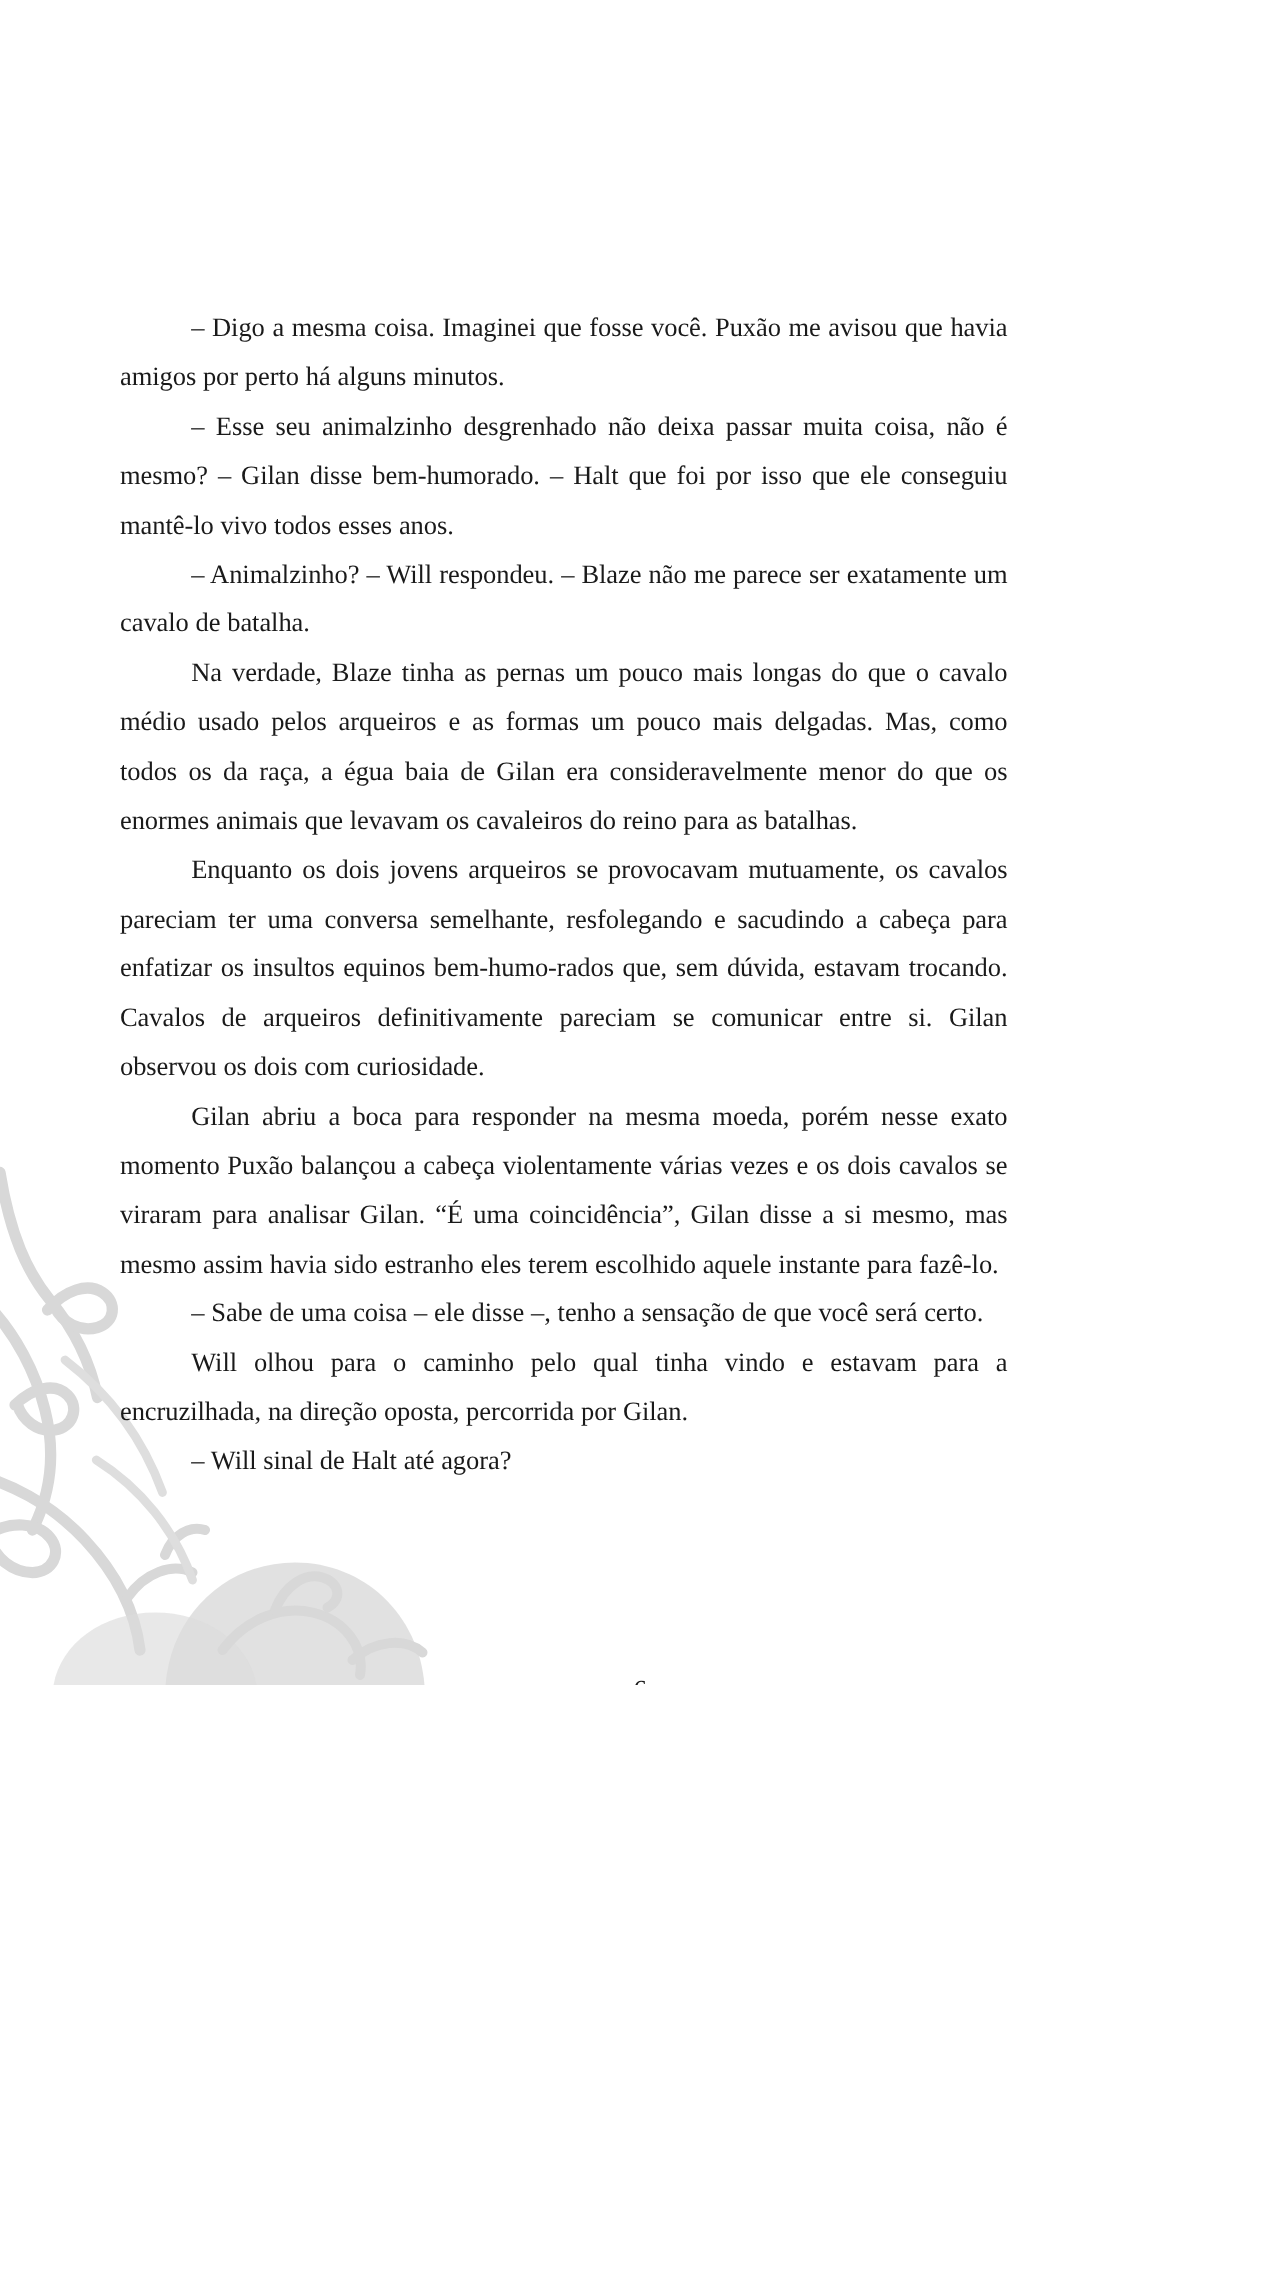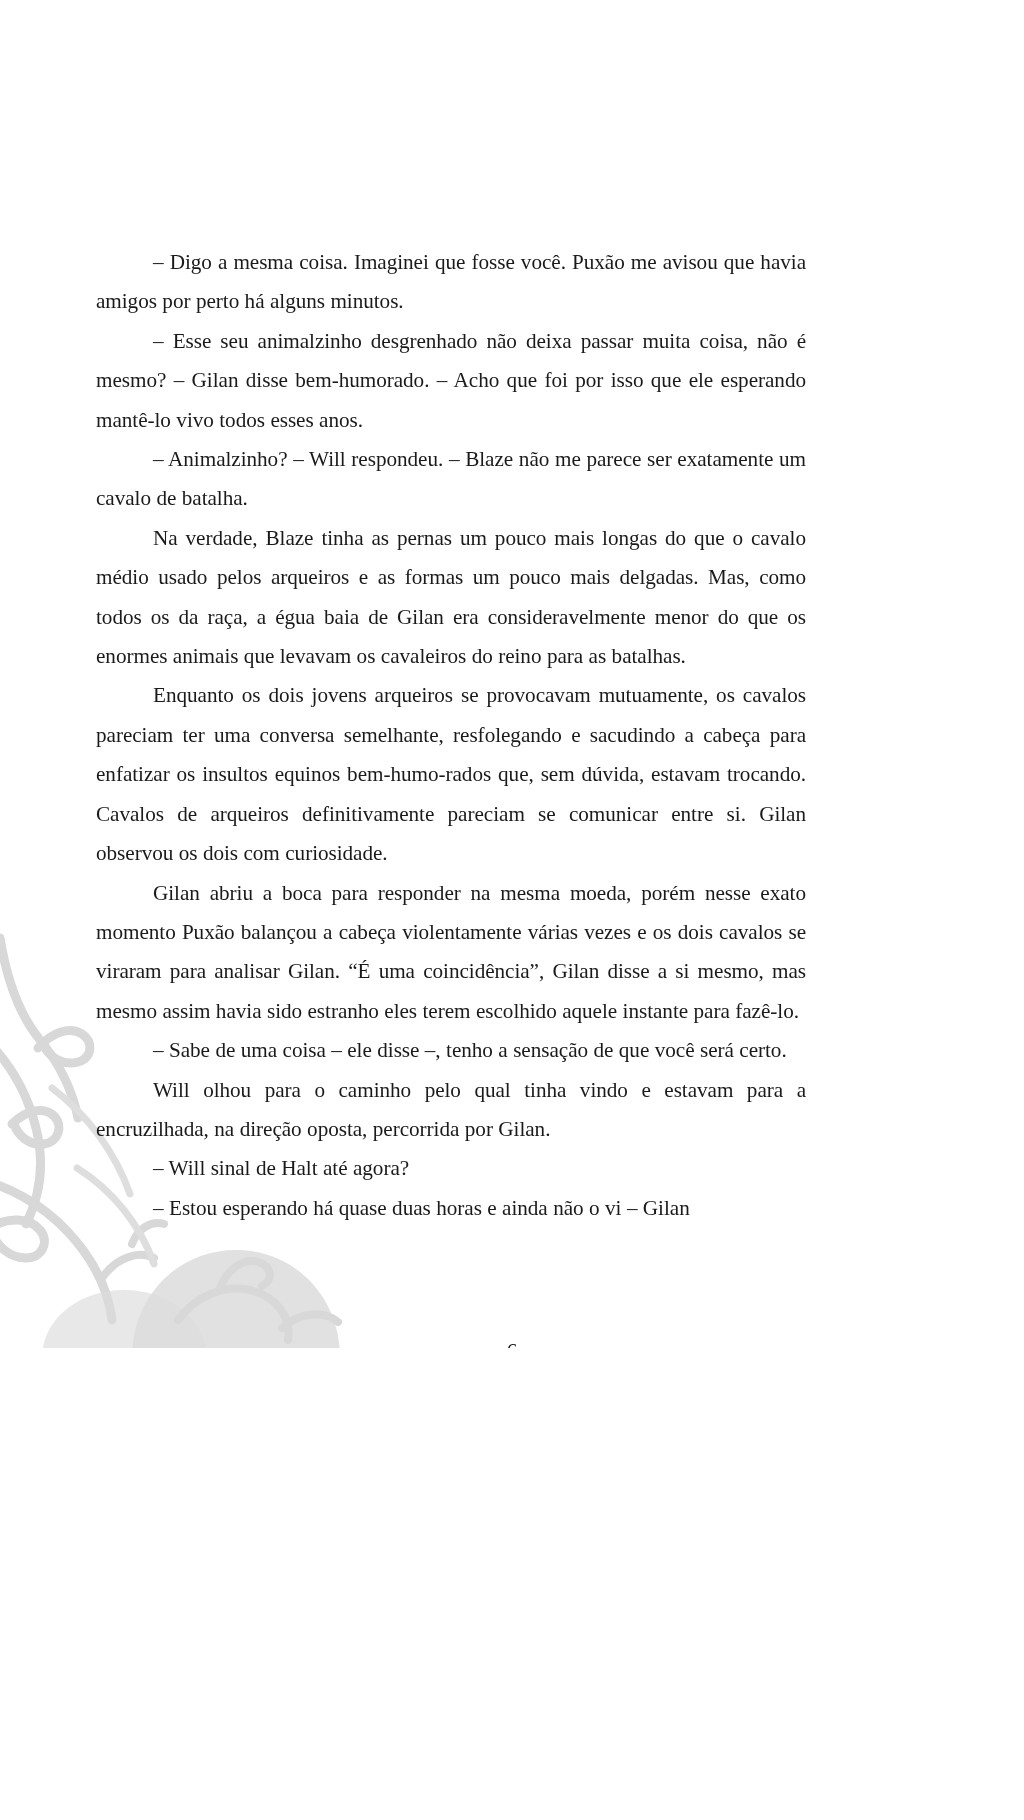--- a/index.html
+++ b/index.html
@@ -99,28 +99,27 @@
       </g>
       <g fill="none" stroke="#dedede" stroke-width="7" stroke-linecap="round">
         <path d="M95 240 C 130 262, 158 296, 172 336"></path>
         <path d="M70 160 C 104 186, 132 222, 148 266"></path>
       </g>
     </svg>
   </div>
 
   <div class="text-column">
     <p class="para">– Digo a mesma coisa. Imaginei que fosse você. Puxão me avisou que havia amigos por perto há alguns minutos.</p>
-    <p class="para">– Esse seu animalzinho desgrenhado não deixa passar muita coisa, não é mesmo? – Gilan disse bem-humorado. – Acho que foi por isso que ele esperando mantê-lo vivo todos esses anos.</p>
+    <p class="para">– Esse seu animalzinho desgrenhado não deixa passar muita coisa, não é mesmo? – Gilan disse bem-humorado. – Halt que foi por isso que ele conseguiu mantê-lo vivo todos esses anos.</p>
     <p class="para">– Animalzinho? – Will respondeu. – Blaze não me parece ser exatamente um cavalo de batalha.</p>
     <p class="para">Na verdade, Blaze tinha as pernas um pouco mais longas do que o cavalo médio usado pelos arqueiros e as formas um pouco mais delgadas. Mas, como todos os da raça, a égua baia de Gilan era consideravelmente menor do que os enormes animais que levavam os cavaleiros do reino para as batalhas.</p>
     <p class="para">Enquanto os dois jovens arqueiros se provocavam mutuamente, os cavalos pareciam ter uma conversa semelhante, resfolegando e sacudindo a cabeça para enfatizar os insultos equinos bem-humo-rados que, sem dúvida, estavam trocando. Cavalos de arqueiros definitivamente pareciam se comunicar entre si. Gilan observou os dois com curiosidade.</p>
     <p class="para">Gilan abriu a boca para responder na mesma moeda, porém nesse exato momento Puxão balançou a cabeça violentamente várias vezes e os dois cavalos se viraram para analisar Gilan. “É uma coincidência”, Gilan disse a si mesmo, mas mesmo assim havia sido estranho eles terem escolhido aquele instante para fazê-lo.</p>
     <p class="para">– Sabe de uma coisa – ele disse –, tenho a sensação de que você será certo.</p>
     <p class="para">Will olhou para o caminho pelo qual tinha vindo e estavam para a encruzilhada, na direção oposta, percorrida por Gilan.</p>
     <p class="para">– Will sinal de Halt até agora?</p>
-    <p class="para">– Estou esperando há quase duas horas e ainda não o vi – Gilan</p>
   </div>
 
   <div class="folio">
     <span>6</span>
   </div>
 
 </div>
 
 </body></html>

